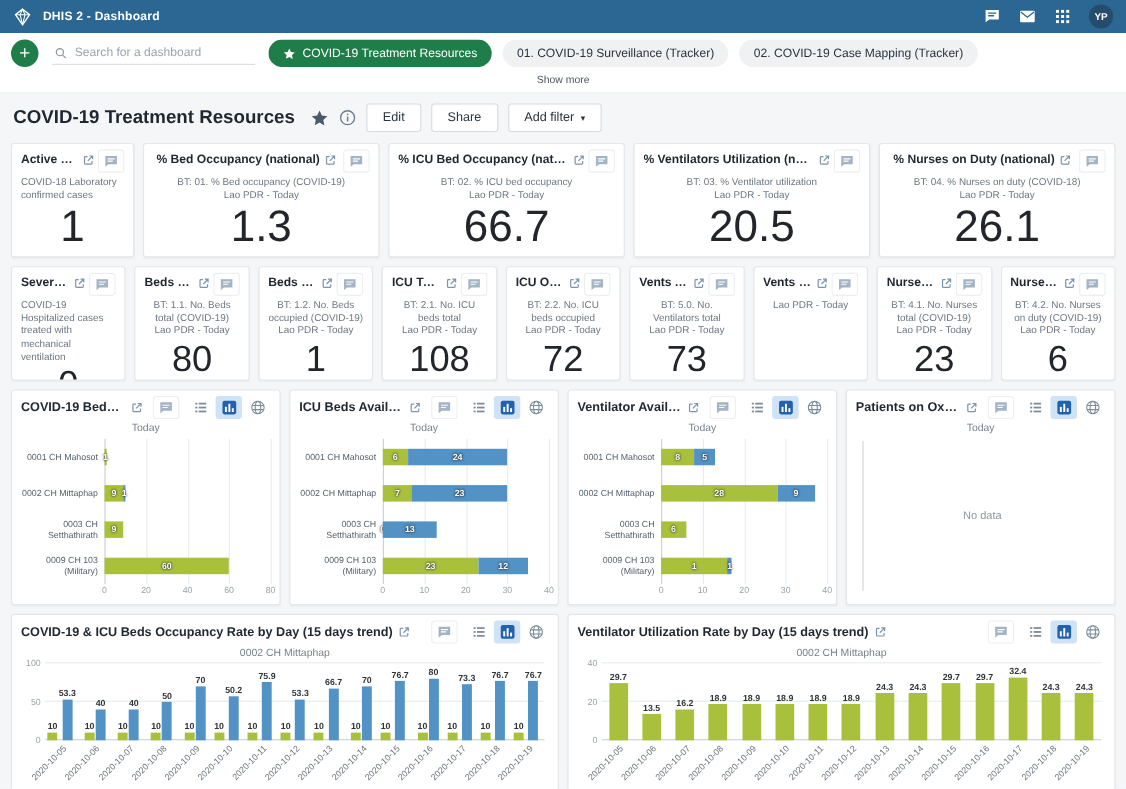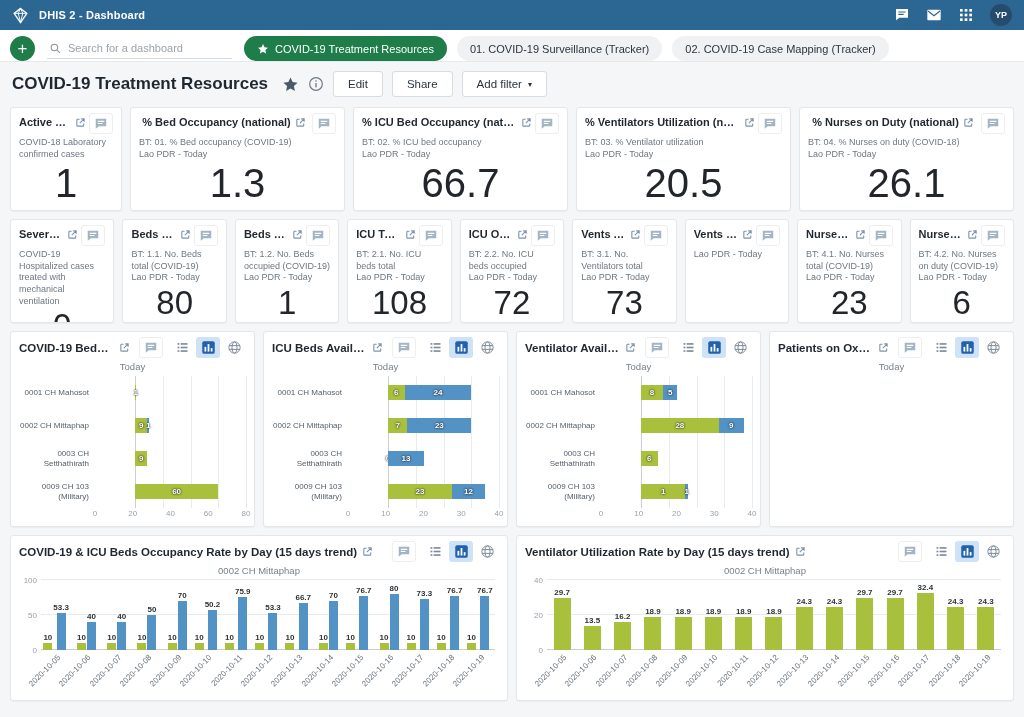--- a/index.html
+++ b/index.html
@@ -41,40 +41,40 @@
   
   .cards-row { display:flex; gap:8px; margin-bottom:8px; }
   .card { background:#fff; border:1px solid #e4e7ea; border-radius:3px; box-shadow:0 1px 1px rgba(0,0,0,.04); }
   .vcard { flex:1; height:104px; padding:5px 8px 4px; display:flex; flex-direction:column; position:relative; overflow:hidden; }
   .vcard.small { flex:0 0 112px; }
   .vcard-head { display:flex; align-items:flex-start; }
   .vcard-title { flex:1; text-align:center; font-size:11px; font-weight:700; color:#1f2730; display:flex; justify-content:center; align-items:center; gap:4px; padding-top:3px; white-space:nowrap; overflow:hidden; min-width:0; }
   .vcard-title .tt { overflow:hidden; text-overflow:ellipsis; }
   .chat-btn { flex:0 0 24px; width:24px; height:21px; border:1px solid #eceef0; border-radius:3px; background:#fff; display:flex; align-items:center; justify-content:center; padding:0; margin-left:3px; }
   .vcard-desc { font-size:9px; color:#6d7883; line-height:1.3; margin-top:3px; }
-  .vcard-desc.center { }
+  .vcard-desc.center { text-align:center; }
   .vcard-value { flex:1; display:flex; align-items:center; justify-content:center; font-size:40px; font-weight:400; color:#22262b; }
   .row2 .vcard-value { font-size:33px; }
 
   
   .chart-card { flex:1; padding:5px 8px 4px; display:flex; flex-direction:column; overflow:hidden; }
   .row3 .chart-card { height:196px; }
   .row4 .chart-card { height:166px; }
   .chart-head { display:flex; align-items:center; justify-content:space-between; gap:6px; }
   .chart-title { font-size:11.5px; font-weight:700; color:#1f2730; display:flex; align-items:center; gap:5px; white-space:nowrap; overflow:hidden; min-width:0; }
   .chart-title .tt { overflow:hidden; text-overflow:ellipsis; }
   .chart-actions { display:flex; align-items:center; gap:7px; flex:0 0 auto; }
   .viz { display:flex; align-items:center; gap:2px; }
   .vbtn { width:24px; height:21px; border:none; background:none; display:flex; align-items:center; justify-content:center; padding:0; border-radius:3px; }
   .vbtn.active { background:#cfe2f6; }
   .chart-sub { text-align:center; font-size:9.5px; color:#76818c; margin:3px 0 4px; }
 
   
   .hwrap { flex:1; display:flex; flex-direction:column; min-height:0; }
-  .hplot { flex:1; display:flex; min-height:0;gap:40px; }
+  .hplot { flex:1; display:flex; min-height:0; }
   .hlabels { width:76px; display:flex; flex-direction:column; }
   .hlabels .hlab { flex:1; display:flex; align-items:center; justify-content:flex-end; text-align:right; font-size:8px; color:#55606b; padding-right:6px; line-height:1.25; }
   .harea { flex:1; position:relative; }
   .grid-v { position:absolute; top:0; bottom:0; width:1px; background:#e8ebee; }
   .grid-v.zero { background:#c9cfd5; }
   .hrows { position:absolute; inset:0; display:flex; flex-direction:column; }
   .hrow { flex:1; display:flex; align-items:center; }
   .hseg { height:15px; display:flex; align-items:center; justify-content:center; }
   .hseg span { font-size:8px; font-weight:700; color:#fff; text-shadow:0 0 2px rgba(45,45,45,.95),0 0 2px rgba(45,45,45,.95); }
   .haxis { height:13px; position:relative; margin-left:76px; margin-top:1px; }
@@ -165,20 +165,21 @@
           <span>COVID-19 Treatment Resources</span>
         </button>
         <button class="chip">
           <span>01. COVID-19 Surveillance (Tracker)</span>
         </button>
         <button class="chip">
           <span>02. COVID-19 Case Mapping (Tracker)</span>
         </button>
       </div>
   </div>
+  <div class="show-more">Show more</div>
 </div>
 
 <div class="content">
   <div class="title-row">
     <span class="page-title">COVID-19 Treatment Resources</span>
     <button class="icon-btn">
       <svg viewBox="0 0 24 24" width="17" height="17" fill="#4a5a6a">
           <path d="M12 2l3 6.6 7 .8-5.2 4.8 1.4 7-6.2-3.6L5.8 21l1.4-7L2 9.4l7-.8z"></path>
         </svg>
     </button>
@@ -450,21 +451,21 @@
             </span>
           </span>
           <button class="chat-btn">
             <svg viewBox="0 0 24 24" width="14" height="14">
               <path fill="#a3b4c4" d="M3 3h18v13H8l-5 4z"></path>
               <path stroke="#fff" stroke-width="1.8" fill="none" d="M6.5 7.5h11M6.5 11h8"></path>
             </svg>
           </button>
         </div>
         <div class="vcard-desc center">
-          <div>BT: 3.1. No. Ventilators total</div>
+          <div>BT: 5.0. No. Ventilators total</div>
           <div>Lao PDR - Today</div>
         </div>
         <div class="vcard-value">73</div>
       </div>
       <div class="card vcard">
         <div class="vcard-head">
           <span class="vcard-title">
             <span class="tt">Vents in ...</span>
             <span style="display: flex;">
               <svg viewBox="0 0 24 24" width="11" height="11">
@@ -908,20 +909,21 @@
                     <circle cx="12" cy="12" r="9"></circle>
                     <ellipse cx="12" cy="12" rx="4" ry="9"></ellipse>
                     <path d="M3.5 9h17M3.5 15h17"></path>
                   </g>
                 </svg>
               </button>
             </span>
           </span>
         </div>
         <div class="chart-sub">Today</div>
+        <div class="nodata">No data</div>
       </div>
     </div>
   <div class="cards-row row4">
       <div class="card chart-card">
         <div class="chart-head">
           <span class="chart-title">
             <span class="tt">COVID-19 &amp; ICU Beds Occupancy Rate by Day (15 days trend)</span>
             <span style="display: flex;">
               <svg viewBox="0 0 24 24" width="11" height="11">
                 <path fill="none" stroke="#7d93ab" stroke-width="2.4" d="M10 5H5.5A1.5 1.5 0 0 0 4 6.5v12A1.5 1.5 0 0 0 5.5 20h12a1.5 1.5 0 0 0 1.5-1.5V14"></path>

